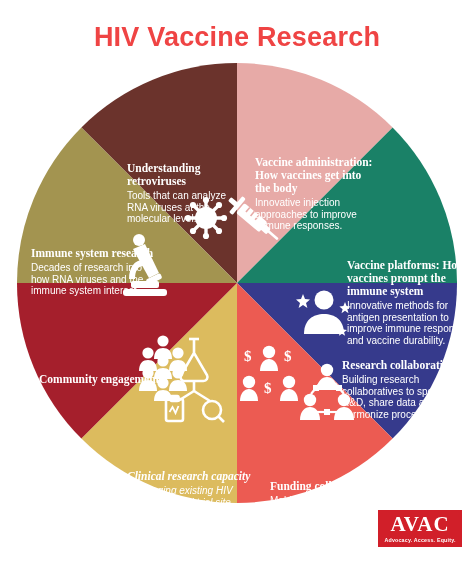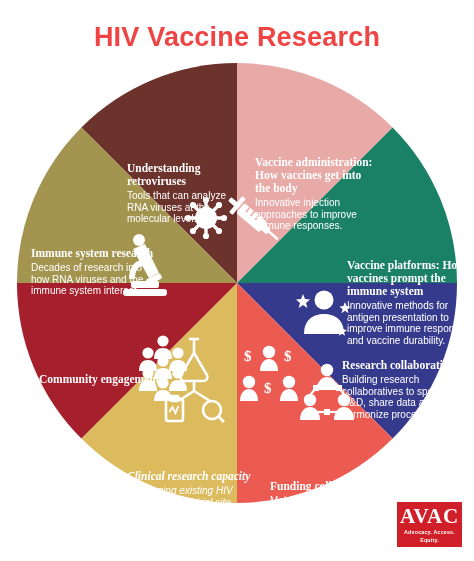--- a/index.html
+++ b/index.html
@@ -49,21 +49,21 @@
   #txt-platforms{left:330px;top:196px;width:124px;}
   #txt-research-collab{left:325px;top:296px;width:120px;}
   #txt-funding{left:253px;top:400px;width:120px;margin-top:17px;}
   #txt-clinical{left:110px;top:407px;width:126px;font-style:italic;}
   #txt-community{left:22px;top:294px;width:128px;margin-top:16px;}
   #txt-immune{left:14px;top:184px;width:124px;}
 
   #avac-logo{
     position:absolute;
     right:12px;bottom:14px;
-    width:65px;
+    width:84px;
     border-radius:10px;
   }
   #avac-mark{
     background:#d11f29;
     text-align:center;
     padding:4px 3px 3px 3px;
   }
   #avac-word{
     color:#ffffff;
     font-family:"Liberation Serif", serif;

